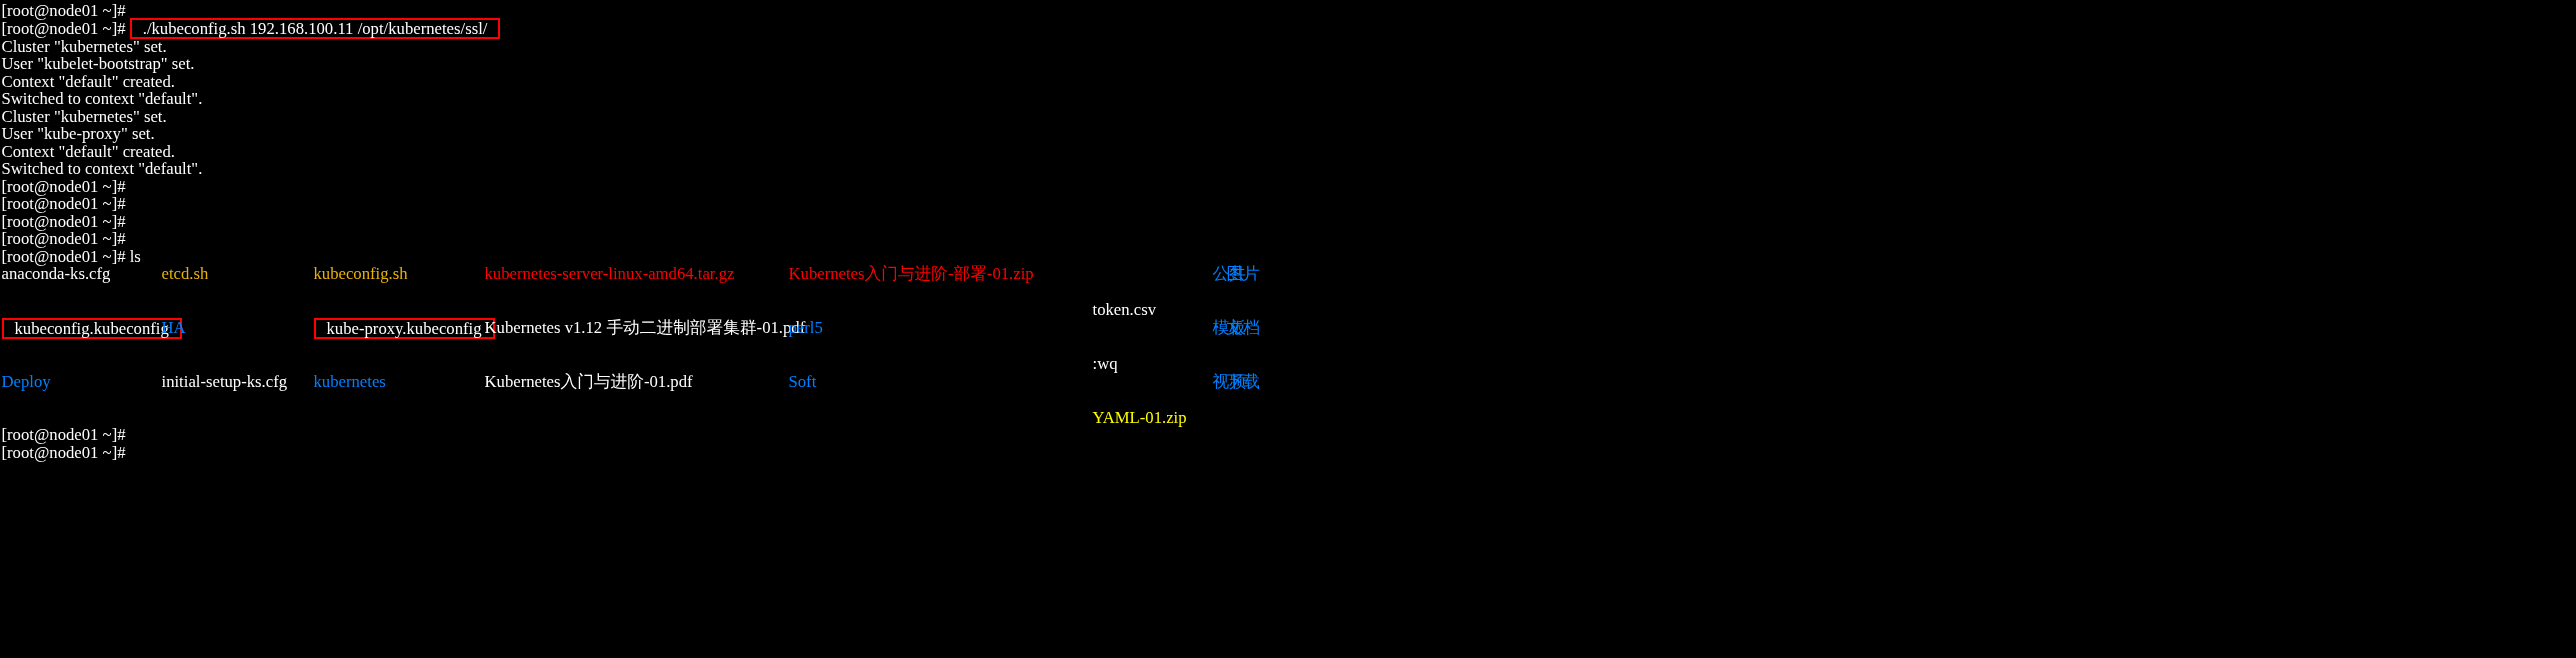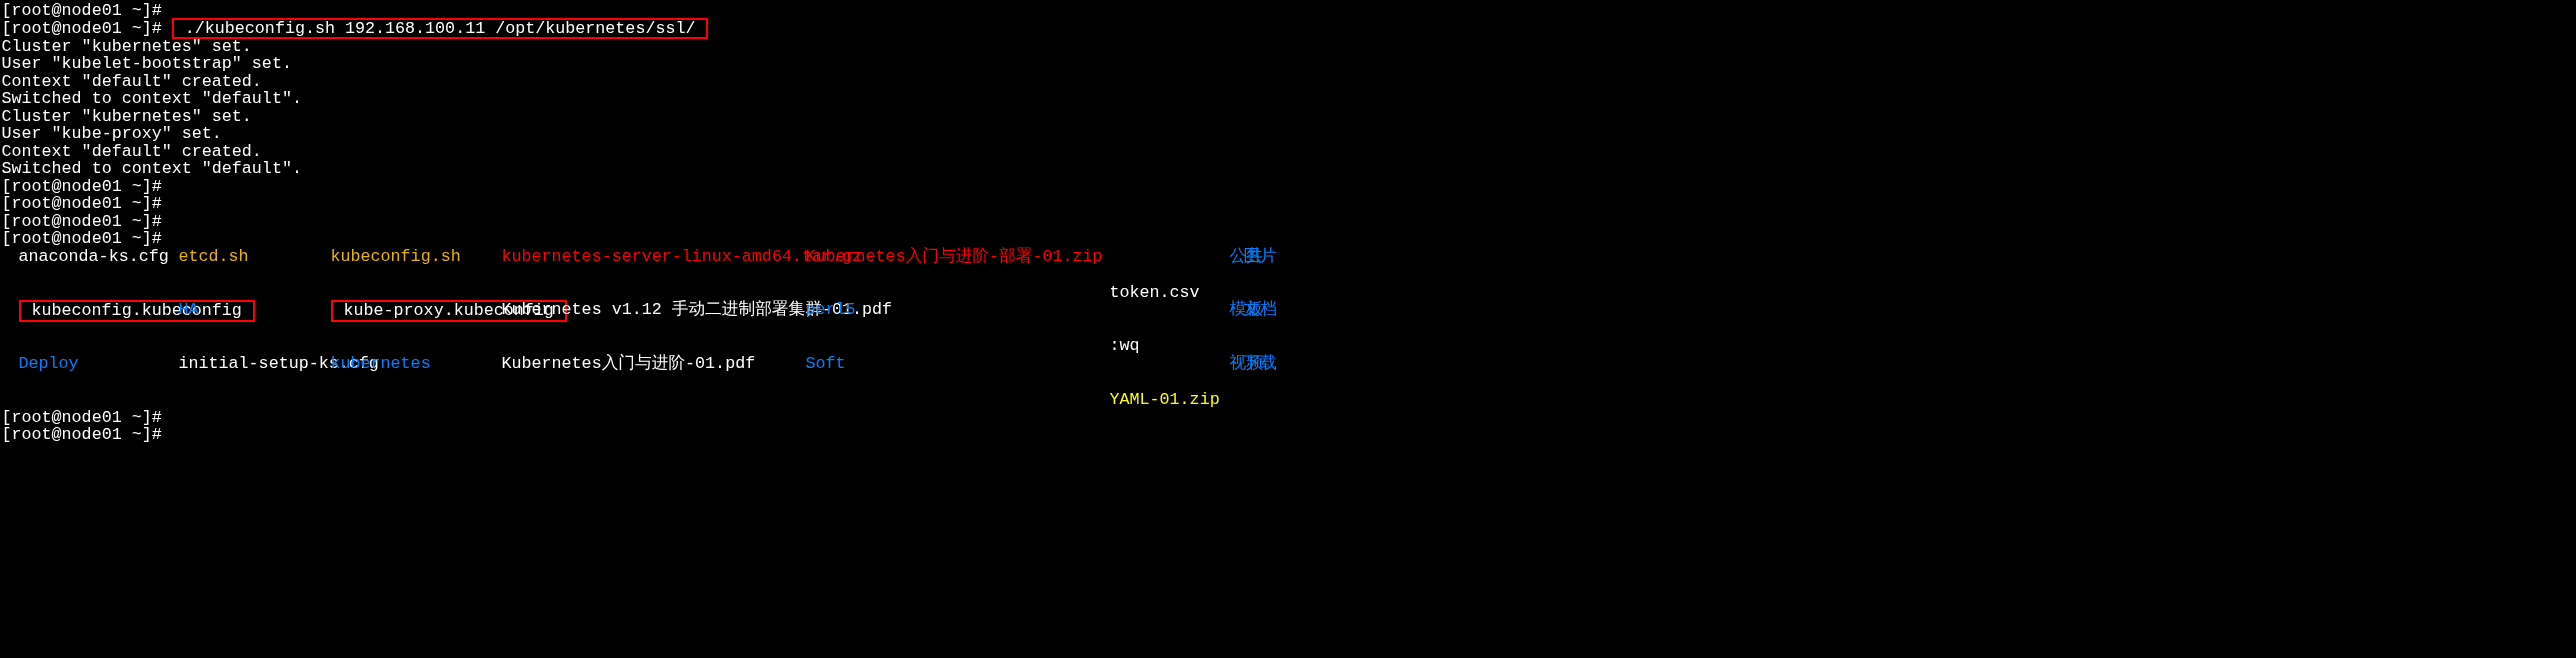--- a/index.html
+++ b/index.html
@@ -1,18 +1,19 @@
 <!DOCTYPE html>
 <html style="font-size:12px"><head>
   <meta charset="utf-8">
   <style>
     * {
       margin: 0;
       padding: 0;
       box-sizing: border-box;
+      font-family: Liberation Serif, serif;
     }
     body {
       background: #000000;
       color: #ffffff;
       font-family: 'Courier New', Consolas, monospace;
       font-size: 16.7px;
       line-height: 1.05;
       padding: 1.5px;
       white-space: nowrap;
       overflow: hidden;
@@ -32,21 +33,21 @@
       padding: 0 11px;
       margin: -1.5px 0;
     }
     .col-container {
       display: flex;
       flex-direction: row;
     }
     .col {
       display: inline-block;
     }
-    .c1 { width: 160px; margin-left: 17px; }
+    .c1 { width: 160px; }
     .c2 { width: 152px; }
     .c3 { width: 171px; }
     .c4 { width: 304px; }
     .c5 { width: 304px; }
     .c6 { width: 88px; margin-top: 36px; }
     .c7 { width: 46px; padding-left: 32px; }
     .c8 { width: 46px; }
   </style>
 </head>
 <body>
@@ -59,20 +60,21 @@
   <span class="line">Context "default" created.</span>
   <span class="line">Switched to context "default".</span>
   <span class="line">Cluster "kubernetes" set.</span>
   <span class="line">User "kube-proxy" set.</span>
   <span class="line">Context "default" created.</span>
   <span class="line">Switched to context "default".</span>
   <span class="line"><span>[root@node01 ~]# </span></span>
   <span class="line"><span>[root@node01 ~]# </span></span>
   <span class="line"><span>[root@node01 ~]# </span></span>
   <span class="line"><span>[root@node01 ~]# </span></span>
+  <span class="line"><span>[root@node01 ~]# </span><span>ls</span></span>
 
   <div class="col-container">
     <span class="col c1 white">anaconda-ks.cfg</span>
     <span class="col c2 green">etcd.sh</span>
     <span class="col c3 green">kubeconfig.sh</span>
     <span class="col c4 red">kubernetes-server-linux-amd64.tar.gz</span>
     <span class="col c5 red">Kubernetes入门与进阶-部署-01.zip</span>
     <span class="col c6 white">token.csv</span>
     <span class="col c7 blue">公共</span>
     <span class="col c8 blue">图片</span>

